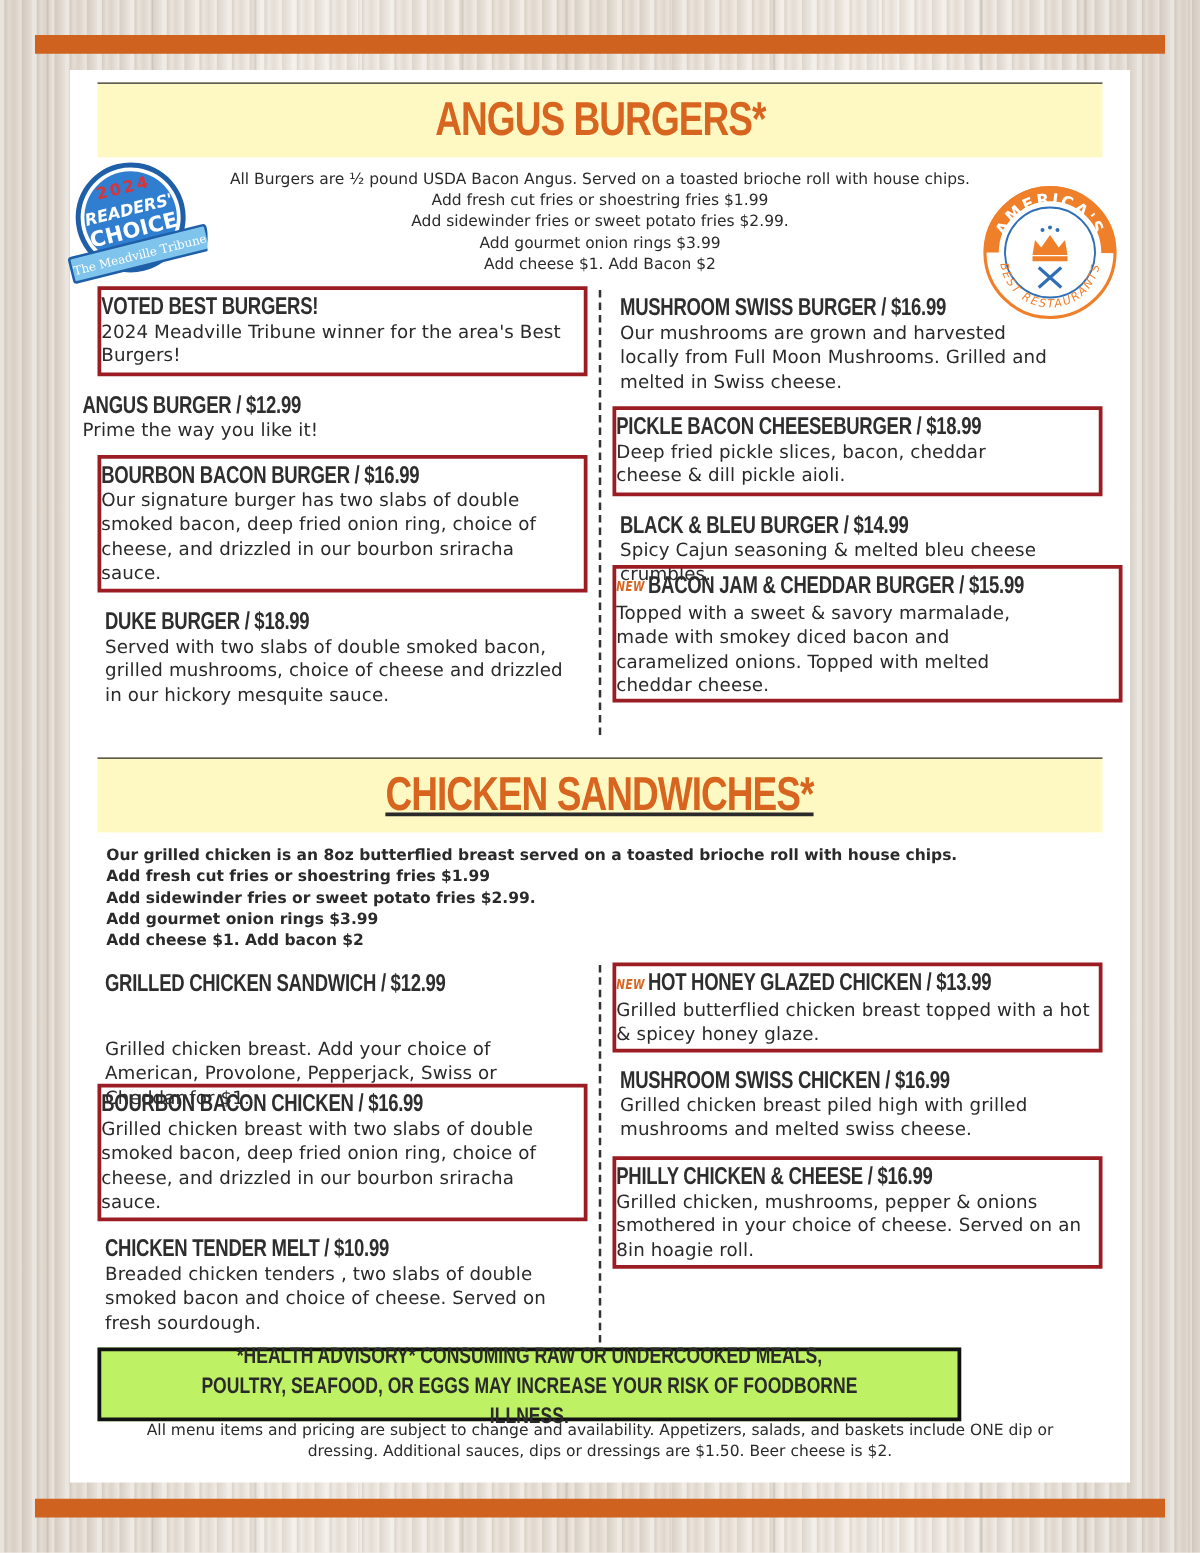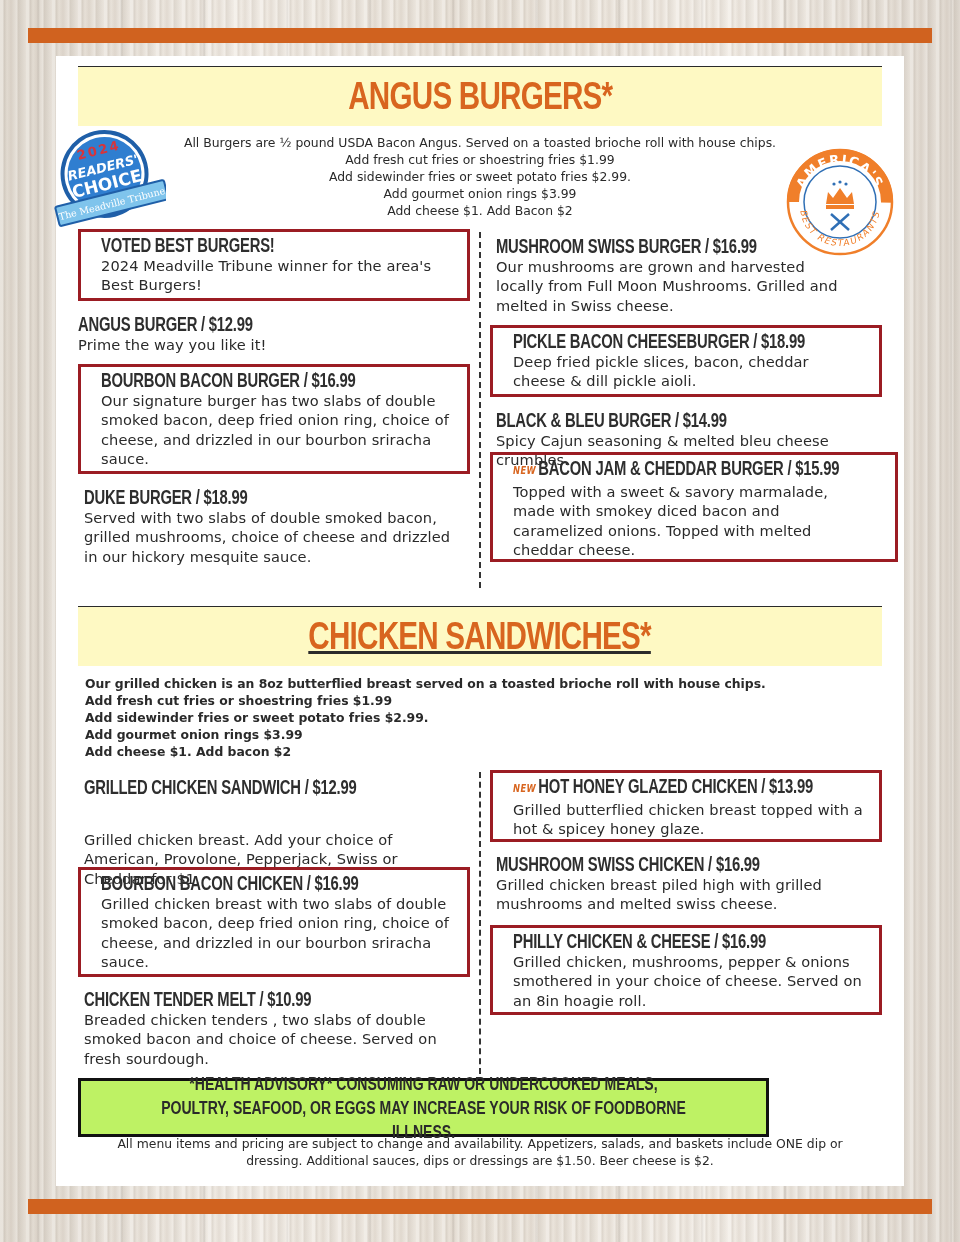--- a/index.html
+++ b/index.html
@@ -56,21 +56,21 @@
 
     .divider {
       position: absolute; left: 479px; width: 0;
       border-left: 2px dashed #333;
     }
 
     .item {
       position: absolute;
       padding: 4px 6px 4px 6px;
     }
-    .item.boxed { border: 3px solid #9b1c23; padding: 2px 4px 3px 20px; }
+    .item.boxed { border: 3px solid #9b1c23; padding: 2px 4px 3px 0; }
     .item .title {
       font-family: "Liberation Sans", sans-serif;
       font-weight: bold;
       font-size: 19.5px;
       color: #2e2e2e;
       line-height: 22px;
       white-space: nowrap;
       transform: scaleX(0.76);
       transform-origin: left center;
       display: block;
@@ -169,21 +169,21 @@
   <circle cx="56" cy="34" r="1.6" fill="#2f6fb5"></circle>
   <circle cx="62" cy="36" r="1.6" fill="#2f6fb5"></circle>
 </svg>
 
 <div class="divider" style="top:232px; height:356px;"></div>
 
 <div class="item boxed" style="left:78px; top:229px; width:392px; height:72px;">
   <span class="title">VOTED BEST BURGERS!</span>
   <div class="desc">2024 Meadville Tribune winner for the area's Best Burgers!</div>
 </div>
-<div class="item" style="left:72px; top:309px; width:392px;">
+<div class="item" style="left:60px; top:309px; width:392px;">
   <span class="title">ANGUS BURGER / $12.99</span>
   <div class="desc">Prime the way you like it!</div>
 </div>
 <div class="item boxed" style="left:78px; top:364px; width:392px; height:110px;">
   <span class="title">BOURBON BACON BURGER / $16.99</span>
   <div class="desc">Our signature burger has two slabs of double smoked bacon, deep fried onion ring, choice of cheese, and drizzled in our bourbon sriracha sauce.</div>
 </div>
 <div class="item" style="left:78px; top:482px; width:392px;">
   <span class="title">DUKE BURGER / $18.99</span>
   <div class="desc">Served with two slabs of double smoked bacon, grilled mushrooms, choice of cheese and drizzled in our hickory mesquite sauce.</div>

